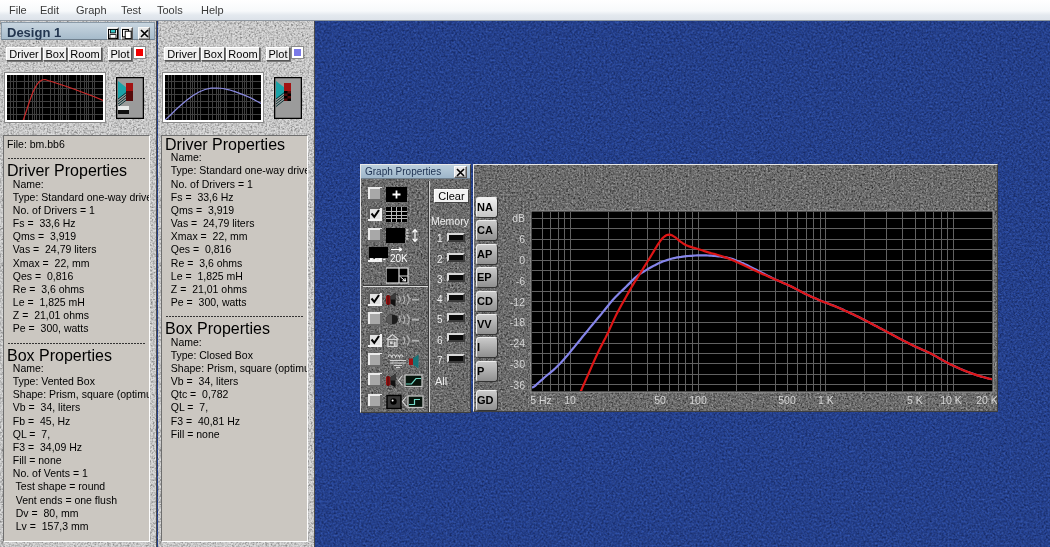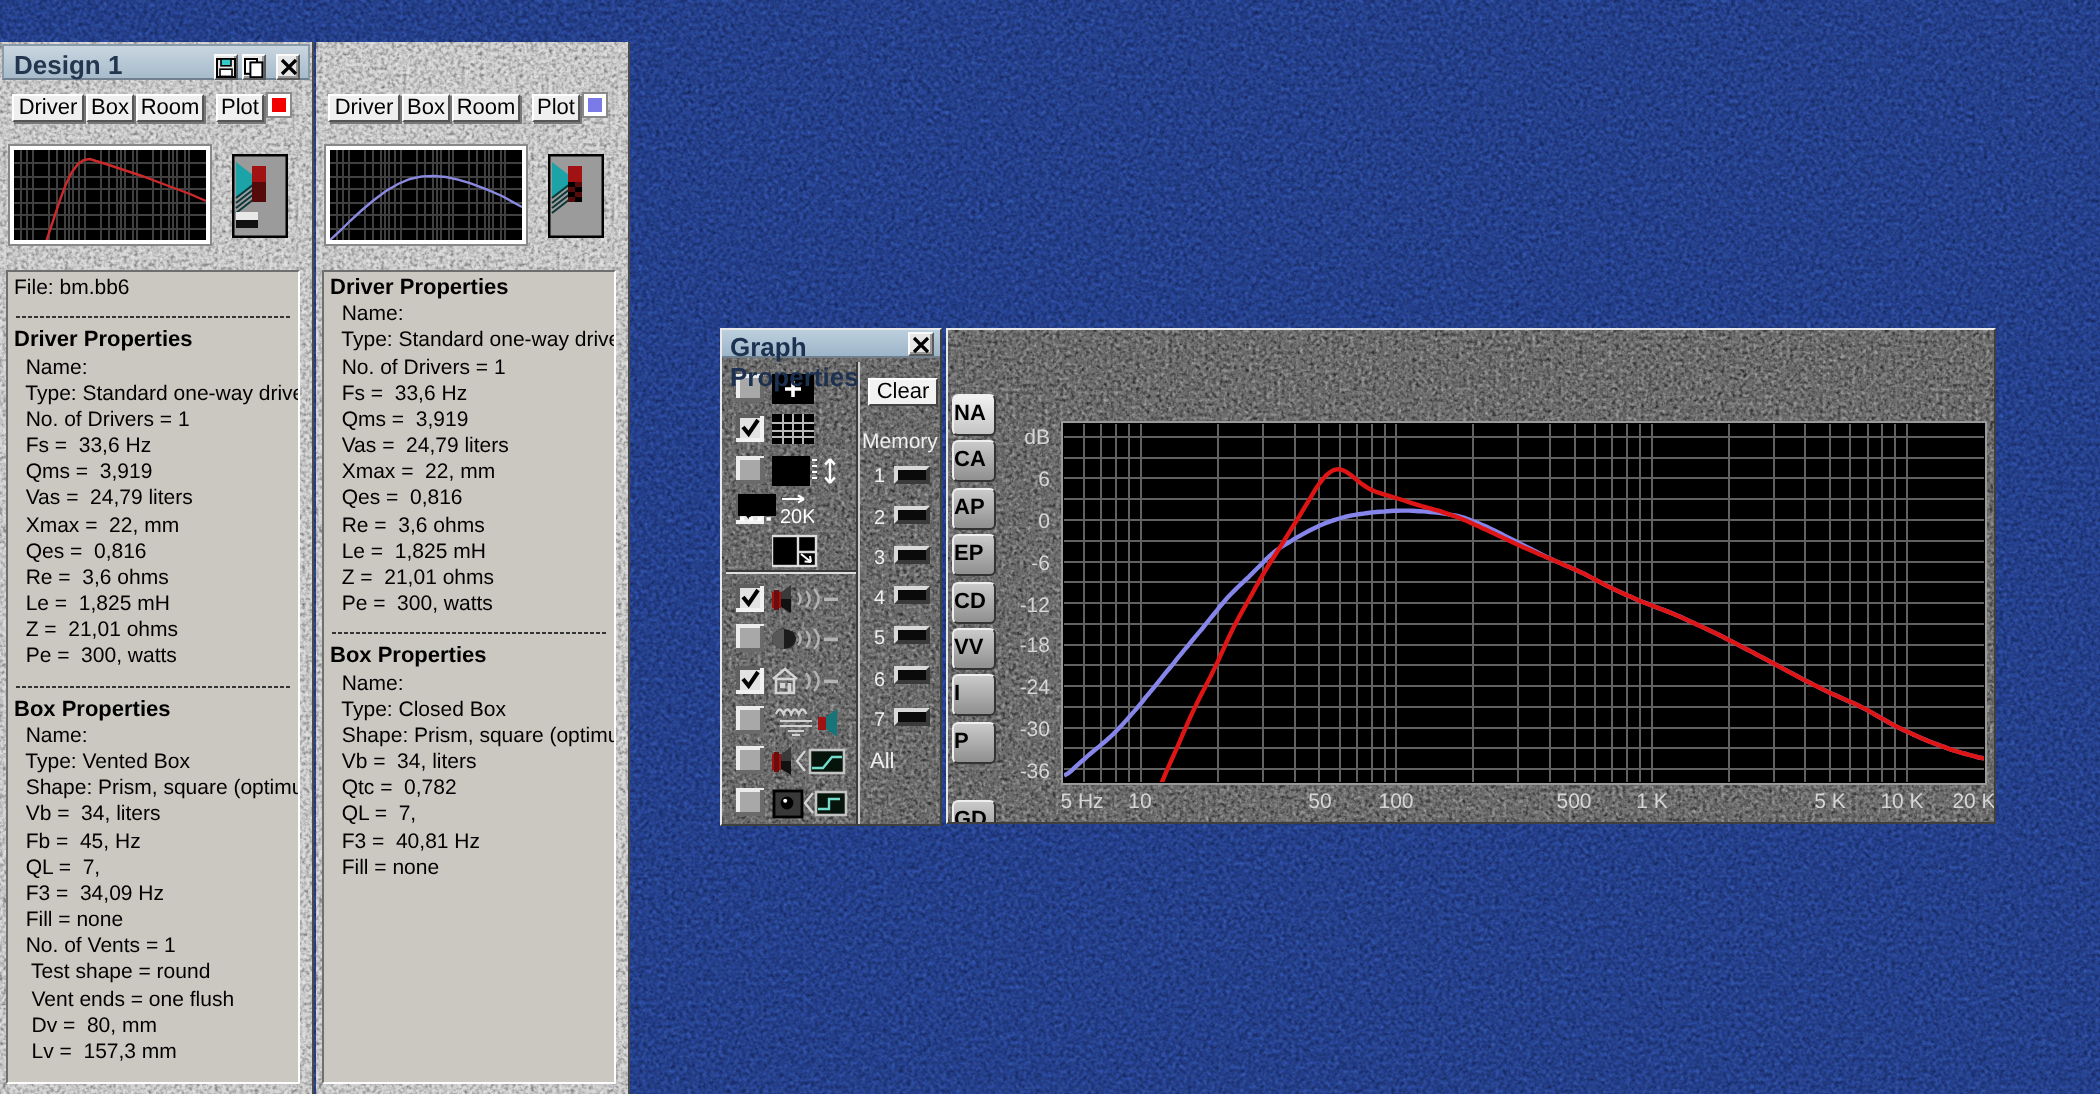--- a/index.html
+++ b/index.html
@@ -15,29 +15,29 @@
 .ptxt{position:absolute;left:5px;top:2px;font-size:13px;font-weight:bold;color:#23364f}
 .mbtn{position:absolute;background:#e6e6e6;border:1px solid;border-color:#fafafa #5a5a5a #5a5a5a #fafafa;
  display:flex;align-items:center;justify-content:center;box-shadow:inset -1px -1px 0 #9a9a9a}
 .pbtn{position:absolute;height:14px;background:#efefef;border:1px solid;border-color:#fff #555 #555 #fff;
  box-shadow:1px 1px 0 #777;font-size:11px;color:#000;text-align:center;line-height:13px}
 .swatch{position:absolute;width:11px;height:11px;border:2px solid #fff;outline:1px solid #8a8a8a}
 .mini{position:absolute;border:2px solid #fff;box-shadow:0 0 0 1px #888;line-height:0}
 .props{position:absolute;left:3px;top:114px;width:147px;height:407px;background:#cbc7c1;
  border:1px solid;border-color:#6e6e6e #fdfdfd #fdfdfd #6e6e6e;overflow:hidden;padding:2px 0 0 3px}
 .pl{font-size:10.5px;line-height:13.17px;white-space:pre;color:#000}
-.ph{font-size:11px;line-height:13.17px;font-weight:bold;white-space:pre;color:#000}
+.ph{font-size:16px;line-height:13.17px;font-weight:normal;white-space:pre;color:#000}
 .dash{height:13.17px;position:relative}
 .dash:before{content:"";position:absolute;left:1px;right:4px;top:7px;height:1px;
  background:repeating-linear-gradient(90deg,#333 0 2px,transparent 2px 3px)}
 .pal{position:absolute;left:360px;top:164px;width:111px;height:249px;background:#6d6d6d;
  border:1px solid;border-color:#e9e9e9 #3f3f3f #3f3f3f #e9e9e9;z-index:3;overflow:hidden}
 .paltitle{position:absolute;left:0px;top:0px;width:109px;height:14px;
  background:linear-gradient(#bccfdd,#9db5c9);border-bottom:1px solid #70808e}
-.paltitle span{position:absolute;left:4px;top:1px;font-size:13px;font-weight:bold;color:#1c3050}
+.paltitle span{position:absolute;left:4px;top:1px;font-size:10px;font-weight:normal;color:#1c3050}
 .clearbtn{position:absolute;left:73px;top:24px;width:35px;height:14px;background:#f2f2f2;
  border:1px solid;border-color:#fff #444 #444 #fff;font-size:11px;text-align:center;line-height:12px;color:#000}
 .wlab{position:absolute;color:#efefef}
 .mem{position:absolute;width:18px;height:9px;background:#0a0a0a;border:2px solid;border-color:#d9d9d9 #3a3a3a #3a3a3a #d9d9d9}
 .gwin{position:absolute;left:473px;top:164px;width:525px;height:248px;background:#6d6d6d;
  border:1px solid;border-color:#e9e9e9 #3f3f3f #3f3f3f #e9e9e9;z-index:3;overflow:hidden}
 .gtitle{position:absolute;left:0px;top:0px;width:523px;height:19px;
  background:linear-gradient(#c0d2e0,#96b0c6);border-bottom:1px solid #5a6a78}
 .gtitle span{position:absolute;left:6px;top:3px;font-size:11.5px;font-weight:bold;color:#14284a}
 .gbtn{position:absolute;left:2px;width:22px;height:21px;background:linear-gradient(#cacaca,#8f8f8f);
@@ -53,20 +53,28 @@
           <feTurbulence type="fractalNoise" baseFrequency="0.5" numOctaves="2" seed="7" stitchTiles="stitch"></feTurbulence>
           <feColorMatrix type="matrix" values="0 0 0 0 0.04  0 0 0 0 0.08  0 0 0 0 0.235  0.95 0 0 -0.26 0"></feColorMatrix>
         </filter>
         <rect width="1050" height="547" filter="url(#nz1)"></rect>
         <filter id="nz2" x="0" y="0" width="100%" height="100%" color-interpolation-filters="sRGB">
           <feTurbulence type="fractalNoise" baseFrequency="0.52" numOctaves="2" seed="51" stitchTiles="stitch"></feTurbulence>
           <feColorMatrix type="matrix" values="0 0 0 0 0.32  0 0 0 0 0.47  0 0 0 0 0.82  0.6 0 0 -0.42 0"></feColorMatrix>
         </filter>
         <rect width="1050" height="547" filter="url(#nz2)"></rect>
       </svg>
+    </div>
+<div id="menu">
+      <span style="left:9px">File</span>
+      <span style="left:40px">Edit</span>
+      <span style="left:76px">Graph</span>
+      <span style="left:121px">Test</span>
+      <span style="left:157px">Tools</span>
+      <span style="left:201px">Help</span>
     </div>
 <div class="panel" style="left:0px">
       <svg class="abs" style="left:0;top:0" width="157" height="526">
         <filter id="nz3" x="0" y="0" width="100%" height="100%" color-interpolation-filters="sRGB">
           <feTurbulence type="fractalNoise" baseFrequency="0.55" numOctaves="2" seed="11" stitchTiles="stitch"></feTurbulence>
           <feColorMatrix type="matrix" values="0 0 0 0 0  0 0 0 0 0  0 0 0 0 0  0.7 0 0 -0.5 0"></feColorMatrix>
         </filter>
         <rect width="157" height="526" filter="url(#nz3)"></rect>
         <filter id="nz4" x="0" y="0" width="100%" height="100%" color-interpolation-filters="sRGB">
           <feTurbulence type="fractalNoise" baseFrequency="0.55" numOctaves="2" seed="31" stitchTiles="stitch"></feTurbulence>
@@ -541,14 +549,14 @@
         </g>
 </svg>
       <div class="gbtn on" style="top:32px">NA</div>
       <div class="gbtn" style="top:55px">CA</div>
       <div class="gbtn" style="top:79px">AP</div>
       <div class="gbtn" style="top:102px">EP</div>
       <div class="gbtn" style="top:126px">CD</div>
       <div class="gbtn" style="top:149px">VV</div>
       <div class="gbtn" style="top:172px">I</div>
       <div class="gbtn" style="top:196px">P</div>
-      <div class="gbtn" style="top:235px">GD</div>
+      <div class="gbtn" style="top:225px">GD</div>
     </div>
 </div>
 </body></html>

